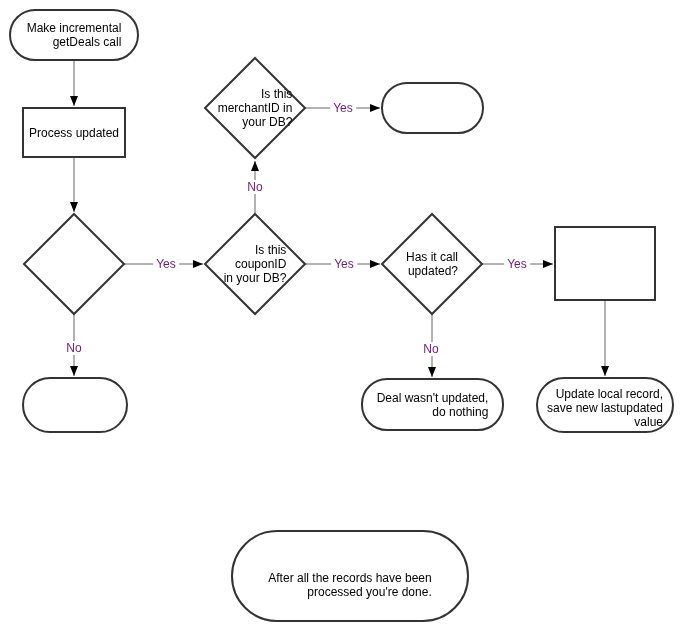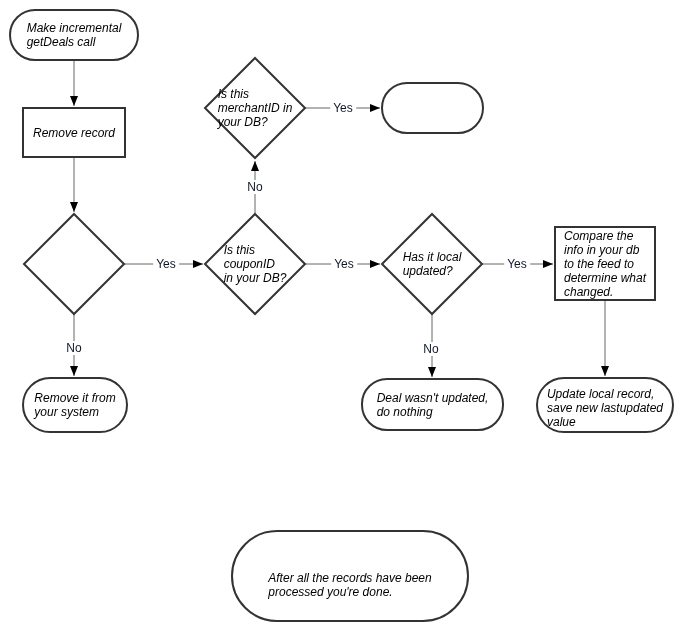--- a/index.html
+++ b/index.html
@@ -19,36 +19,35 @@
   #wires {
     position: absolute;
     left: 0;
     top: 0;
   }
   .node-text {
     position: absolute;
     display: flex;
     align-items: center;
     justify-content: center;
-    text-align: left;
+    text-align: right;
     font-size: 12px;
     line-height: 14px;
     white-space: pre-line;
     color: #000000;
     pointer-events: none;
-    font-style: italic;
   }
   .edge-label {
     position: absolute;
     transform: translate(-50%, -50%);
     background: #ffffff;
     font-size: 12px;
     line-height: 14px;
     padding: 0 3px;
-    color: #0f172a;
+    color: #701a75;
   }
 </style>
 </head>
 <body>
 
 <div id="canvas">
 
   <svg id="wires" width="695" height="640" viewBox="0 0 695 640">
     <defs>
       <marker id="arrow" markerWidth="11" markerHeight="8" refX="10" refY="4" orient="auto" markerUnits="userSpaceOnUse">
@@ -80,36 +79,29 @@
       <rect x="555" y="227" width="100" height="73"></rect>
       <rect x="23" y="378" width="104" height="54" rx="27" ry="27"></rect>
       <rect x="362" y="379" width="141" height="51" rx="25" ry="25"></rect>
       <rect x="537" y="378" width="136" height="54" rx="27" ry="27"></rect>
       <rect x="232" y="531" width="236" height="90" rx="45" ry="45"></rect>
     </g>
   </svg>
 
   <div class="node-text" style="left:10px;  top:10px;  width:128px; height:50px;">Make incremental
 getDeals call</div>
-  <div class="node-text" style="left:23px;  top:108px; width:102px; height:49px;">Remove record</div>
+  <div class="node-text" style="left:23px;  top:108px; width:102px; height:49px;">Process updated</div>
   <div class="node-text" style="left:205px; top:214px; width:100px; height:100px;">Is this
 couponID
 in your DB?</div>
   <div class="node-text" style="left:205px; top:58px;  width:100px; height:100px;">Is this
 merchantID in
 your DB?</div>
-  <div class="node-text" style="left:382px; top:214px; width:100px; height:100px;">Has it local
+  <div class="node-text" style="left:382px; top:214px; width:100px; height:100px;">Has it call
 updated?</div>
-  <div class="node-text" style="left:555px; top:227px; width:100px; height:73px;">Compare the
-info in your db
-to the feed to
-determine what
-changed.</div>
-  <div class="node-text" style="left:23px;  top:378px; width:104px; height:54px;">Remove it from
-your system</div>
   <div class="node-text" style="left:362px; top:379px; width:141px; height:51px;">Deal wasn't updated,
 do nothing</div>
   <div class="node-text" style="left:537px; top:378px; width:136px; height:60px;">Update local record,
 save new lastupdated
 value</div>
   <div class="node-text" style="left:232px; top:531px; width:236px; height:108px;">After all the records have been
 processed you're done.</div>
 
   <span class="edge-label" style="left:166px; top:264px;">Yes</span>
   <span class="edge-label" style="left:344px; top:264px;">Yes</span>

